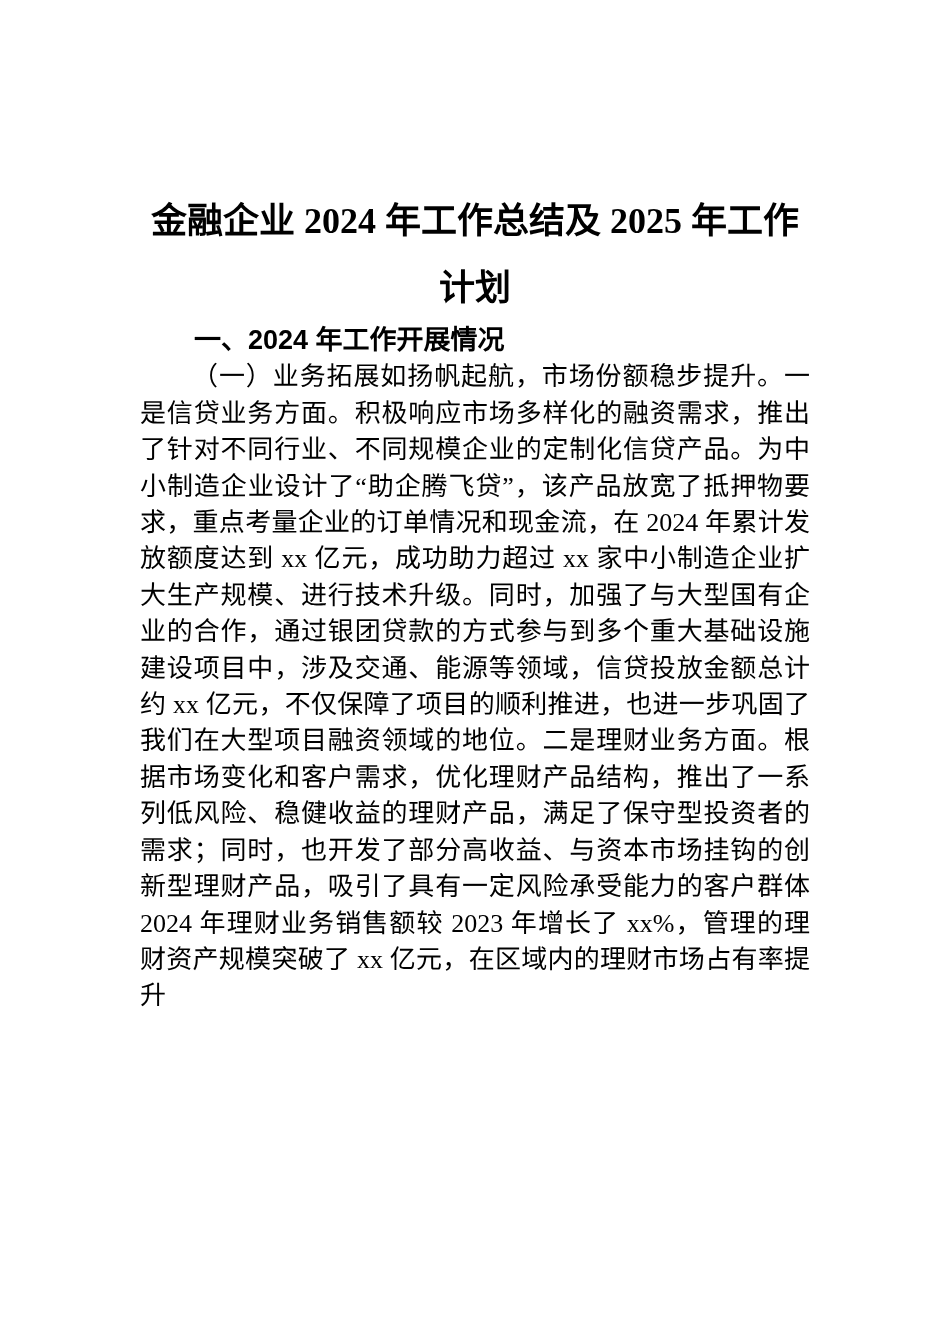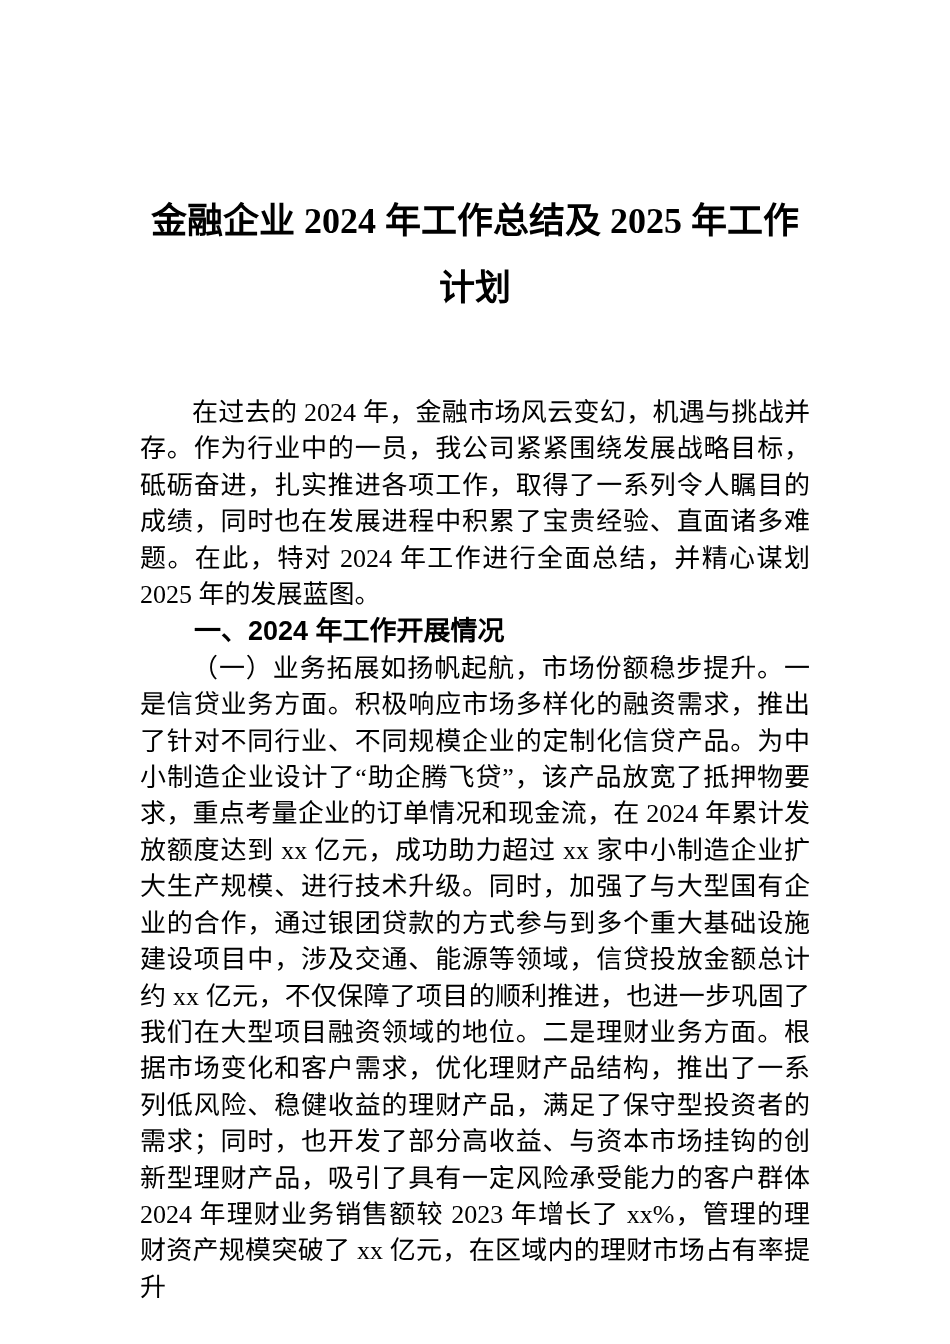--- a/index.html
+++ b/index.html
@@ -56,19 +56,18 @@
     font-family: Liberation Sans, sans-serif;
   }
 </style>
 </head>
 <body>
 
 <div class="page">
 
   <h1 class="doc-title">金融企业 2024 年工作总结及 2025 年工作计划</h1>
 
-  <p class="body-text intro">在过去的 2024 年，金融市场风云变幻，机遇与挑战并存。作为行业中的一员，我公司紧紧围绕发展战略目标，砥砺奋进，扎实推进各项工作，取得了一系列令人瞩目的成绩，同时也在发展进程中积累了宝贵经验、直面诸多难题。在此，特对 2024 年工作进行全面总结，并精心谋划 2025 年的发展蓝图。</p>
 
   <h2 class="section-heading">一、2024 年工作开展情况</h2>
 
   <p class="body-text section"><span class="sub-heading">（一）业务拓展如扬帆起航，市场份额稳步提升。</span><span>一是信贷业务方面。积极响应市场多样化的融资需求，推出了针对不同行业、不同规模企业的定制化信贷产品。为中小制造企业设计了“助企腾飞贷”，该产品放宽了抵押物要求，重点考量企业的订单情况和现金流，在 2024 年累计发放额度达到 xx 亿元，成功助力超过 xx 家中小制造企业扩大生产规模、进行技术升级。同时，加强了与大型国有企业的合作，通过银团贷款的方式参与到多个重大基础设施建设项目中，涉及交通、能源等领域，信贷投放金额总计约 xx 亿元，不仅保障了项目的顺利推进，也进一步巩固了我们在大型项目融资领域的地位。二是理财业务方面。根据市场变化和客户需求，优化理财产品结构，推出了一系列低风险、稳健收益的理财产品，满足了保守型投资者的需求；同时，也开发了部分高收益、与资本市场挂钩的创新型理财产品，吸引了具有一定风险承受能力的客户群体 2024 年理财业务销售额较 2023 年增长了 xx%，管理的理财资产规模突破了 xx 亿元，在区域内的理财市场占有率提升</span></p>
 
 </div>
 
 </body></html>

